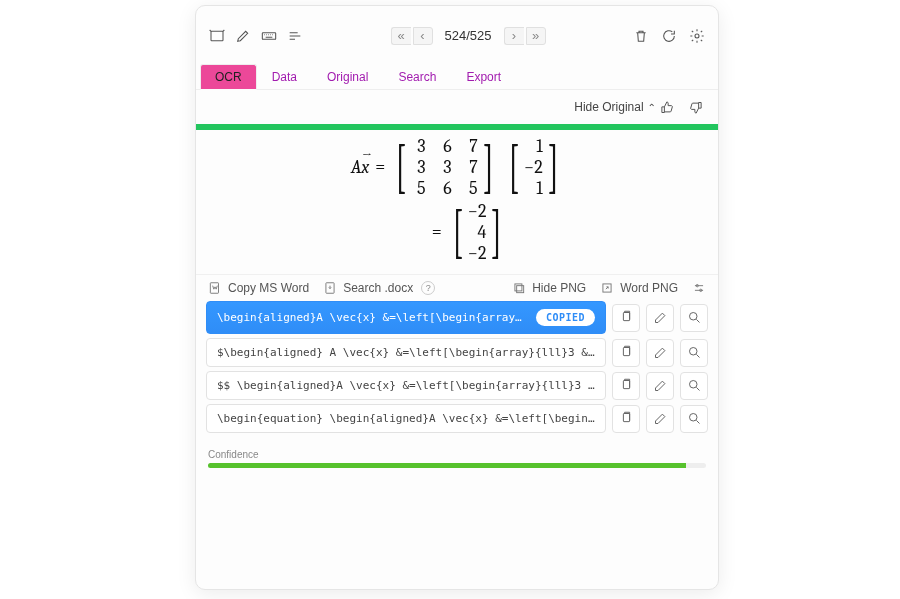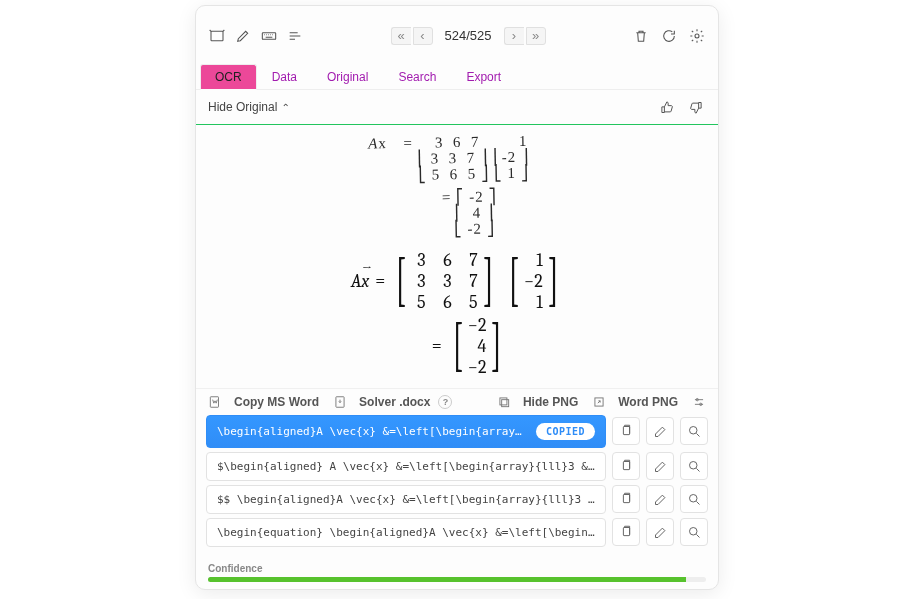--- a/index.html
+++ b/index.html
@@ -90,23 +90,23 @@
   }
   .tab.active {
     background:#ec4899;
     border-color:#eee;
     border-bottom: 1px solid #fdfdfd;
     color:#222;
   }
   .subheader {
     display:flex;
     align-items:center;
-    justify-content:space-between;
+    justify-content:flex-end;
     padding: 6px 12px;
-    border-bottom: 1px solid #22c55e;
+    border-bottom: 6px solid #22c55e;
   }
   .hide-orig { font-size:12px; color:#444; display:flex; align-items:center; gap:4px; cursor:pointer;}
   .vote-icons { display:flex; gap:6px; }
   .vote-icons .tool-icon svg { width:15px; height:15px; }
   .canvas-area {
     flex: 0 0 auto;
     padding: 10px 20px 6px 20px;
     text-align:center;
   }
   .hand-img {
@@ -140,21 +140,21 @@
   .export-bar {
     display:flex;
     align-items:center;
     gap:14px;
     padding: 6px 12px;
     font-size:12px;
     color:#555;
     border-top:1px solid #f0f0f0;
   }
   .export-bar .spacer{flex:1;}
-  .export-item { display:flex; align-items:center; gap:12px; cursor:pointer;font-weight:bold;}
+  .export-item { display:flex; align-items:center; gap:6px; cursor:pointer;}
   .export-item svg{width:14px;height:14px;stroke:#777;fill:none;stroke-width:1.6;}
   .latex-list {
     padding: 0 10px 8px 10px;
   }
   .latex-row {
     display:flex;
     align-items:center;
     gap:6px;
     margin-bottom:4px;
   }
@@ -190,21 +190,21 @@
   }
   .row-btn {
     width:28px;height:28px;
     border:1px solid #e2e2e2;
     border-radius:4px;
     display:flex;align-items:center;justify-content:center;
     background:#fff;
     color:#666;
   }
   .row-btn svg{width:15px;height:15px;stroke:#666;fill:none;stroke-width:1.6;}
-  .confidence-wrap{ padding: 4px 12px 10px 12px; font-weight: bold;}
+  .confidence-wrap{ padding: 4px 12px 10px 12px;}
   .conf-label{ font-size:10px; color:#888; margin-bottom:3px;}
   .conf-bar{ height:5px; background:#eee; border-radius:3px; overflow:hidden;}
   .conf-fill{ height:100%; background:#57c22d; width:96%;}
 </style>
 </head>
 <body>
 
 <div class="app-window">
   <div class="notch"></div>
 
@@ -280,31 +280,20 @@
           </svg>
       </div>
       <div class="tool-icon">
         <svg viewBox="0 0 24 24">
             <path d="M17 13V4h4v9h-4zm0 0l-4 8c-1 0-2-1-2-2v-4H6c-1 0-2-1-1.7-2l2-7C6.5 5.3 7.2 5 8 5h9"></path>
           </svg>
       </div>
     </div>
   </div>
 
-  <div class="canvas-area">
-    <div class="hand-img">
-      <div class="row"><i>A</i>x⃗ = ⎡ 3  6  7 ⎤ ⎡ 1 ⎤</div>
-      <div class="row">       ⎢ 3  3  7 ⎥ ⎢-2 ⎥</div>
-      <div class="row">       ⎣ 5  6  5 ⎦ ⎣ 1 ⎦</div>
-      <div class="row" style="height:8px"></div>
-      <div class="row">     = ⎡ -2 ⎤</div>
-      <div class="row">       ⎢  4 ⎥</div>
-      <div class="row">       ⎣ -2 ⎦</div>
-    </div>
-  </div>
 
   <div class="render-area">
     <div class="math-line">
       <span><i>A</i><span class="arrow-x"><i>x</i></span></span>
       <span>=</span>
       <span class="matrix">
         <span class="bracket">[</span>
         <span class="mcells">
           <span class="mr">
               <span>3</span>
@@ -367,21 +356,21 @@
           <rect x="4" y="3" width="14" height="18" rx="1"></rect>
           <path d="M8 8l2 6 2-4 2 4 2-6"></path>
         </svg>
       <span>Copy MS Word</span>
     </div>
     <div class="export-item">
       <svg viewBox="0 0 24 24">
           <rect x="5" y="3" width="14" height="18" rx="1"></rect>
           <path d="M12 8v5m0 0l-2-2m2 2l2-2"></path>
         </svg>
-      <span>Solver .docx</span>
+      <span>Search .docx</span>
     </div>
     <div class="export-item" style="margin-left:-6px">
         <span style="border:1px solid #ccc;border-radius:50%;width:14px;height:14px;display:inline-flex;align-items:center;justify-content:center;font-size:9px;color:#888">?</span>
       </div>
     <div class="spacer"></div>
     <div class="export-item">
       <svg viewBox="0 0 24 24">
           <rect x="5" y="5" width="12" height="12"></rect>
           <rect x="8" y="8" width="12" height="12"></rect>
         </svg>

